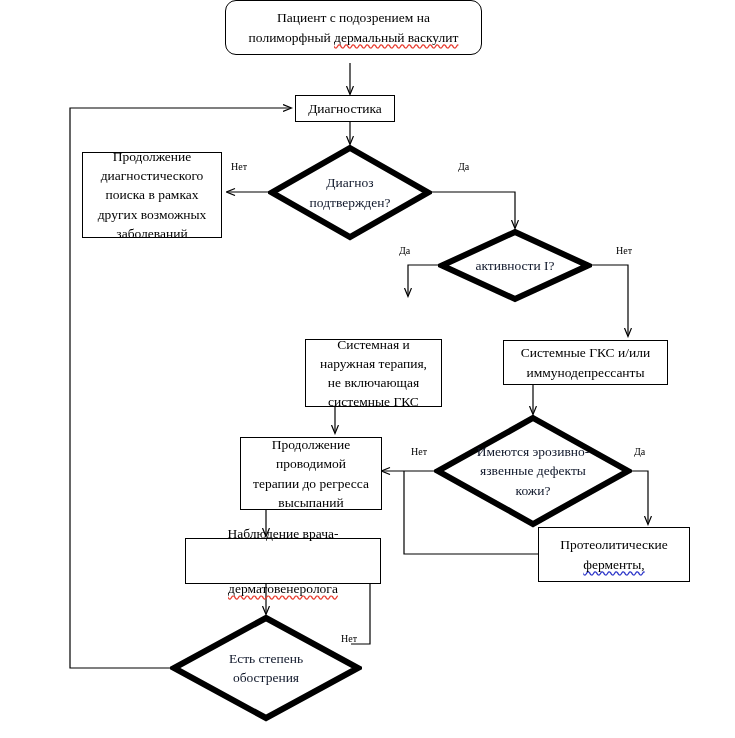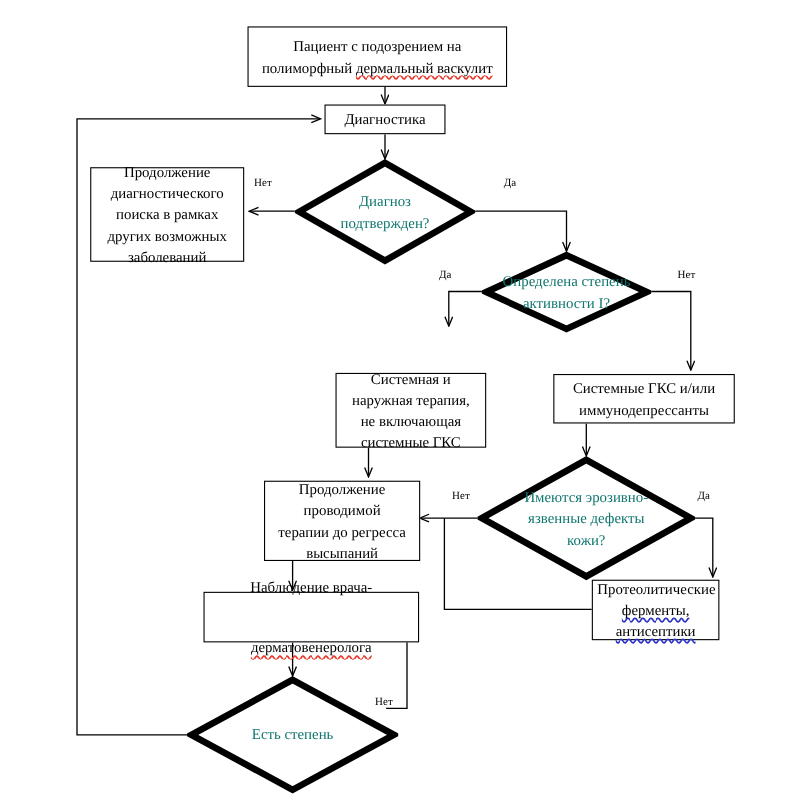--- a/index.html
+++ b/index.html
@@ -50,21 +50,21 @@
     position: absolute;
     left: 0;
     top: 0;
   }
   .diamond-wrap .dlabel {
     position: relative;
     z-index: 2;
     text-align: center;
     font-size: 13.5px;
     line-height: 1.42;
-    color: #0f766e;
+    color: #0f172a;
     width: 72%;
   }
   .edge-label {
     position: absolute;
     font-size: 10px;
     color: #000000;
     white-space: nowrap;
   }
   .sp-red {
     text-decoration: underline wavy #e8392c;
@@ -116,31 +116,31 @@
       <path d="M266,510 L266,536" marker-end="url(#ah)"></path>
 
       <path d="M266,584 L266,614" marker-end="url(#ah)"></path>
 
       <path d="M351,644 L370,644 L370,562 L349,562" marker-end="url(#ah)"></path>
 
       <path d="M170,668 L70,668 L70,108 L291,108" marker-end="url(#ah)"></path>
     </g>
   </svg>
 
-  <div class="node box" style="left:225px; top:24px; width:236px; height:55px;">
+  <div class="node box" style="left:225px; top:0; width:257px; height:55px;border-radius:11px;">
     <div class="inner">
       <div>Пациент с подозрением на</div>
       <div>
         
         <span>полиморфный </span><span class="sp-red">дермальный васкулит</span>
       </div>
     </div>
   </div>
 
-  <div class="node box" style="left:295px; top:95px; width:110px; height:27px;">
+  <div class="node box" style="left:295px; top:95px; width:100px; height:27px;">
     <div class="inner">Диагностика</div>
   </div>
 
   <div class="node box" style="left:82px; top:152px; width:140px; height:86px;">
     <div class="inner">
       <div>Продолжение</div>
       <div>диагностического</div>
       <div>поиска в рамках</div>
       <div>других возможных</div>
       <div>заболеваний</div>
@@ -155,21 +155,20 @@
       <div>Диагноз</div>
       <div>подтвержден?</div>
     </div>
   </div>
 
   <div class="diamond-wrap" style="left:438px; top:228px; width:154px; height:75px;">
     <svg class="dia" width="154" height="75" viewBox="0 0 154 75" xmlns="http://www.w3.org/2000/svg">
       <polygon points="77,4 150,37.5 77,71 4,37.5" fill="#ffffff" stroke="#000000" stroke-width="6"></polygon>
     </svg>
     <div class="dlabel" style="width:88%">
-      <div>Определена степень</div>
       <div>активности I?</div>
     </div>
   </div>
 
   <div class="node box" style="left:305px; top:300px; width:137px; height:68px;margin-top:39px;">
     <div class="inner">
       <div>Системная и</div>
       <div>наружная терапия,</div>
       <div>не включающая</div>
       <div>системные ГКС</div>
@@ -187,25 +186,24 @@
     <svg class="dia" width="198" height="114" viewBox="0 0 198 114" xmlns="http://www.w3.org/2000/svg">
       <polygon points="99,4 194,57 99,110 4,57" fill="#ffffff" stroke="#000000" stroke-width="6"></polygon>
     </svg>
     <div class="dlabel" style="width:80%">
       <div>Имеются эрозивно-</div>
       <div>язвенные дефекты</div>
       <div>кожи?</div>
     </div>
   </div>
 
-  <div class="node box" style="left:538px; top:527px; width:116px; height:55px;">
+  <div class="node box" style="left:538px; top:527px; width:152px; height:55px;">
     <div class="inner">
       <div>Протеолитические</div>
       <div class="sp-blue">ферменты,</div>
-      <div class="sp-blue">антисептики</div>
     </div>
   </div>
 
   <div class="node box" style="left:240px; top:437px; width:142px; height:73px;">
     <div class="inner">
       <div>Продолжение</div>
       <div>проводимой</div>
       <div>терапии до регресса</div>
       <div>высыпаний</div>
     </div>
@@ -217,20 +215,21 @@
       <div class="sp-red">дерматовенеролога</div>
     </div>
   </div>
 
   <div class="diamond-wrap" style="left:170px; top:614px; width:192px; height:108px;">
     <svg class="dia" width="192" height="108" viewBox="0 0 192 108" xmlns="http://www.w3.org/2000/svg">
       <polygon points="96,4 188,54 96,104 4,54" fill="#ffffff" stroke="#000000" stroke-width="6"></polygon>
     </svg>
     <div class="dlabel" style="width:78%">
       <div>Есть степень</div>
+      <div>обострения</div>
     </div>
   </div>
 
   <div class="edge-label" style="left:231px; top:161px;">Нет</div>
   <div class="edge-label" style="left:458px; top:161px;">Да</div>
   <div class="edge-label" style="left:399px; top:245px;">Да</div>
   <div class="edge-label" style="left:616px; top:245px;">Нет</div>
   <div class="edge-label" style="left:411px; top:446px;">Нет</div>
   <div class="edge-label" style="left:634px; top:446px;">Да</div>
   <div class="edge-label" style="left:341px; top:633px;">Нет</div>

